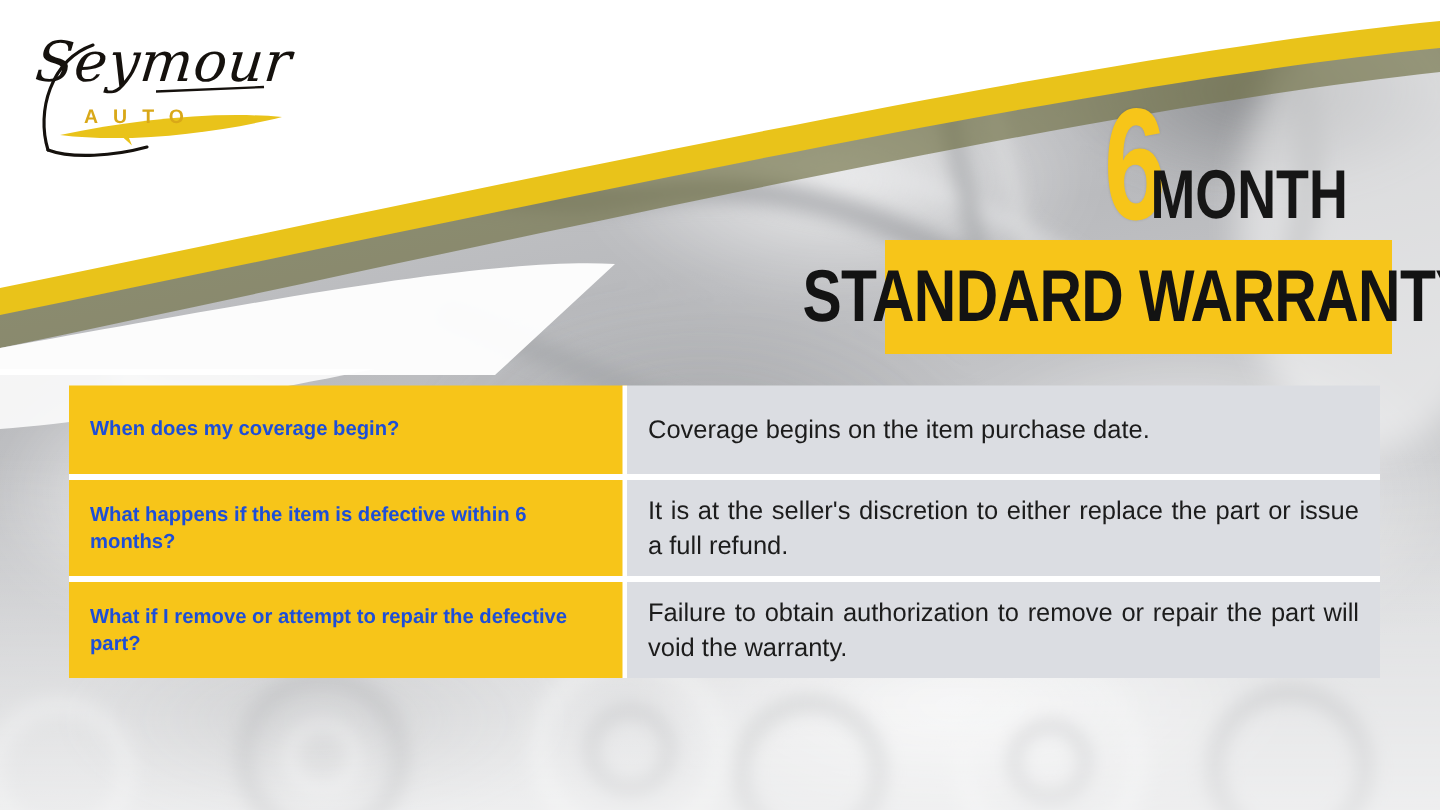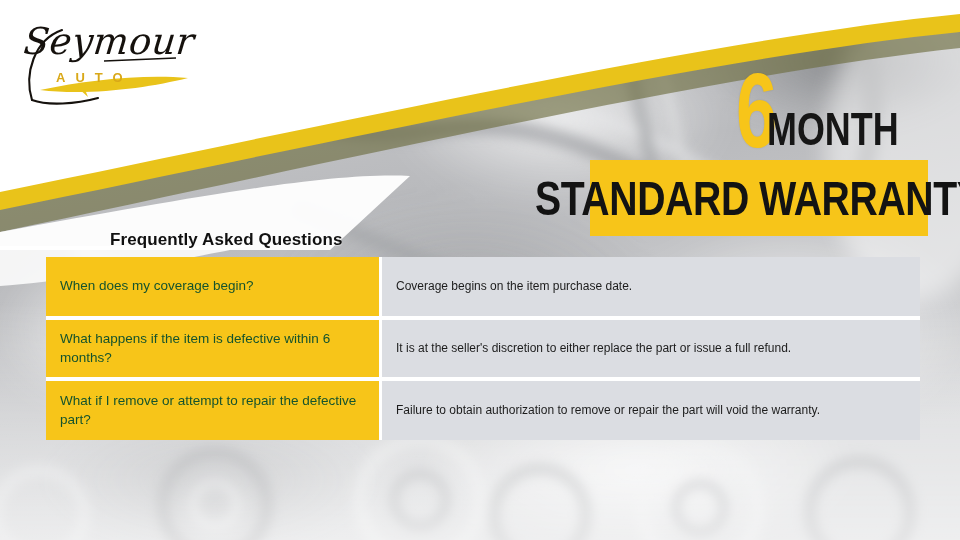--- a/index.html
+++ b/index.html
@@ -172,32 +172,32 @@
   #faq-table td {
     vertical-align: middle;
     padding: 9px 14px;
     border-top: 2px solid #ffffff;
     border-bottom: 2px solid #ffffff;
   }
   #faq-table tr:first-child td { border-top: 0; }
   #faq-table tr:last-child td  { border-bottom: 0; }
 
   td.q {
-    width: 336px;
+    width: 372px;
     background: #F7C519;
-    color: #14532d;
+    color: #1d4ed8;
     font-size: 13.5px;
-    font-weight: 400;
+    font-weight: 700;
     line-height: 1.34;
     border-right: 3px solid #ffffff;
   }
   td.a {
     background: #DBDDE2;
     color: #1c1c1c;
-    font-size: 12px;
+    font-size: 17px;
     font-weight: 400;
     line-height: 1.36;
     text-align: justify;
     text-justify: inter-word;
     padding-left: 16px;
     padding-right: 14px;
   }
 
   
   tr[data-name="table-row"] td { height: 61px; }
@@ -304,21 +304,20 @@
   <div id="headline" data-name="warranty-headline">
     <div id="six-row" data-name="warranty-term">
       <span id="six" data-name="warranty-term-number">6</span>
       <span id="month" data-name="warranty-term-unit">MONTH</span>
     </div>
     <div id="warranty-band" data-name="standard-warranty-banner">
       <span id="warranty-text" data-name="standard-warranty-banner-text">STANDARD WARRANTY</span>
     </div>
   </div>
 
-  <div id="faq-title" data-name="faq-section-title">Frequently Asked Questions</div>
 
   <table id="faq-table" data-name="faq-table">
     <tbody>
       <tr data-name="table-row">
         <td class="q" data-name="faq-question-cell">When does my coverage begin?</td>
         <td class="a" data-name="faq-answer-cell">Coverage begins on the item purchase date.</td>
       </tr>
       <tr data-name="table-row">
         <td class="q" data-name="faq-question-cell">What happens if the item is defective within 6 months?</td>
         <td class="a" data-name="faq-answer-cell">It is at the seller's discretion to either replace the part or issue a full refund.</td>

